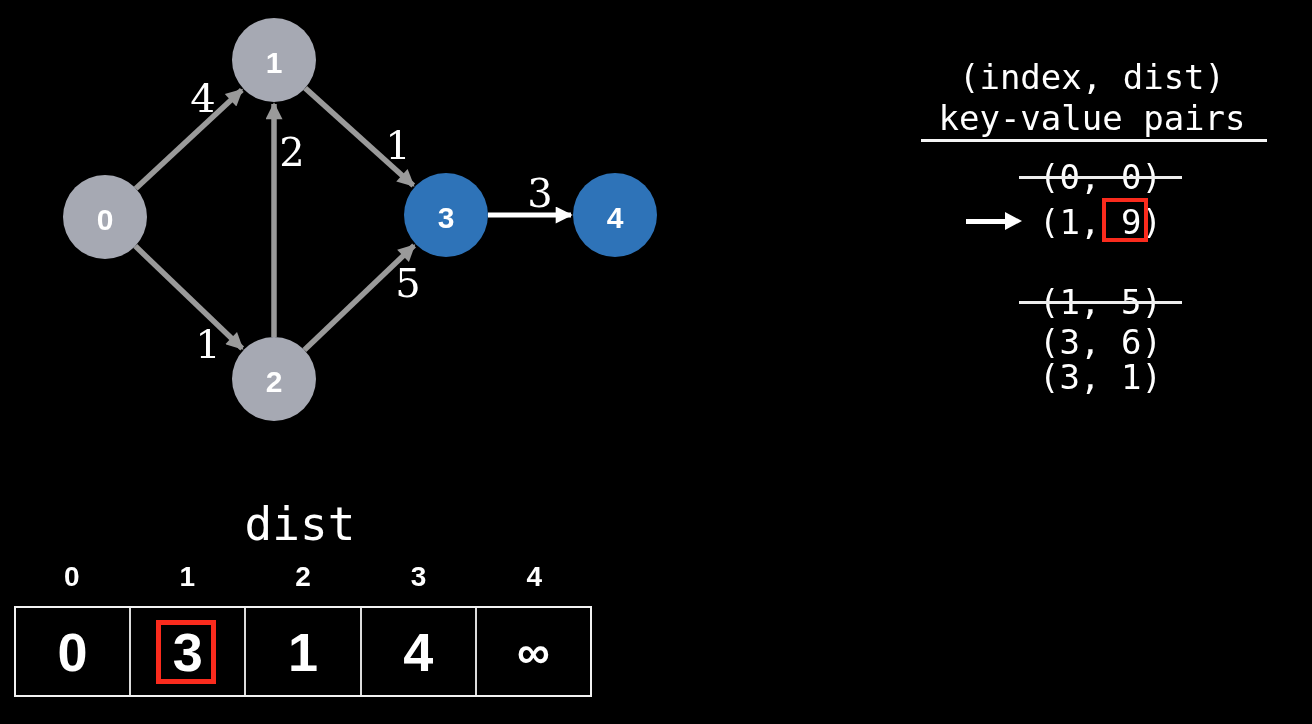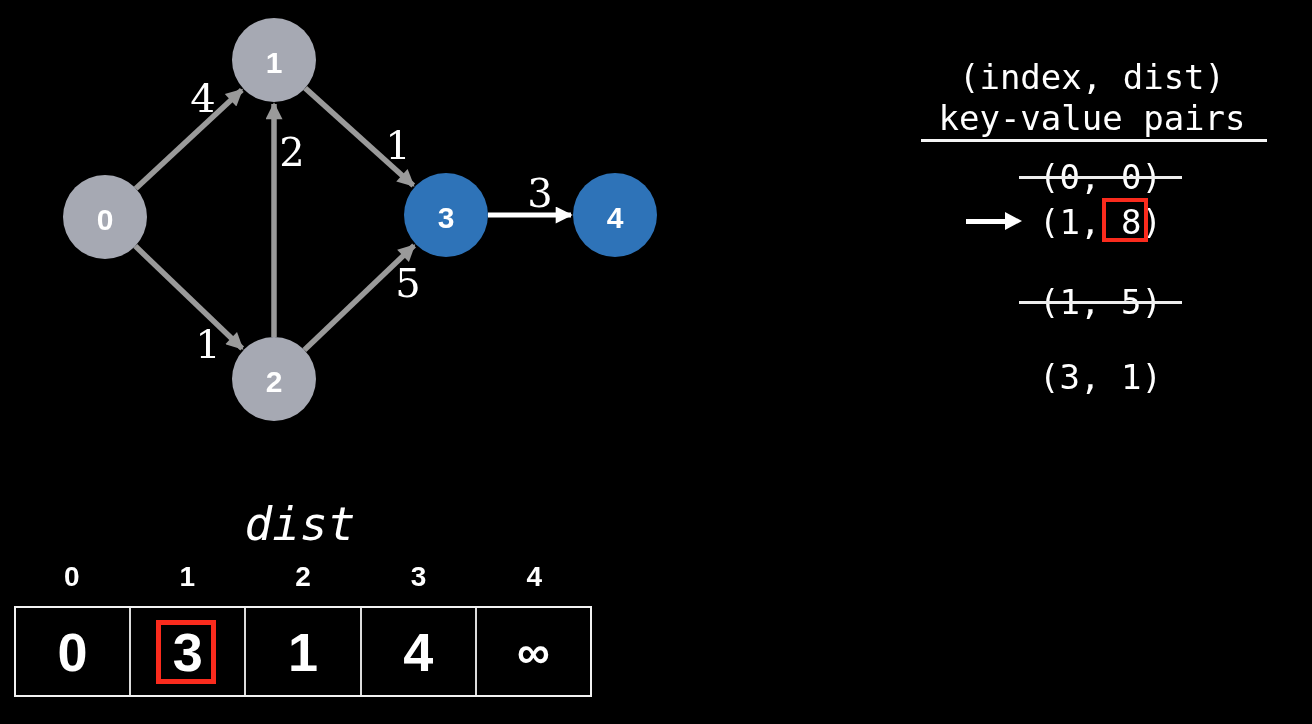--- a/index.html
+++ b/index.html
@@ -46,21 +46,21 @@
     content:""; position:absolute; left:39px; top:-7px; width:0; height:0;
     border-left:17px solid #ffffff;
     border-top:9.5px solid transparent; border-bottom:9.5px solid transparent;
   }
   .pq-redbox {
     left:1102px; top:198px; width:46px; height:44px;
     border:4px solid #fa2b1d; box-sizing:border-box;
   }
 
   
-  .dist-label { left:200px; top:497px; width:200px; text-align:center; font-size:46px; color:#ffffff;font-style:italic; }
+  .dist-label { left:200px; top:497px; width:200px; text-align:center; font-size:46px; color:#ffffff; }
   .dist-indices { left:14px; top:561px; width:578px; display:flex; }
   .dist-index {
     flex:1; text-align:center; color:#ffffff;
     font-family:"Liberation Sans","DejaVu Sans",sans-serif; font-weight:bold; font-size:28px;
   }
   .dist-table {
     left:14px; top:606px; width:578px; height:91px;
     border:2px solid #f2f2f2; box-sizing:border-box; display:flex;
   }
   .dist-cell {
@@ -126,22 +126,23 @@
       <circle cx="615" cy="215" r="42" fill="#2e73b8"></circle>
       <text class="node-label" x="615" y="217" text-anchor="middle" dominant-baseline="central">4</text>
     </g>
   </svg>
 
   <div class="abs pq-header-2">key-value pairs</div>
   <div class="abs pq-header-1">(index, dist)</div>
   <div class="abs pq-underline"></div>
 
   <div class="abs pq-row struck" style="top:157px">(0, 0)</div>
-  <div class="abs pq-row" style="top:202px">(1, 8)</div>
+  <div class="abs pq-row" style="top:202px">(1, 9)</div>
   <div class="abs pq-row struck" style="top:282px">(1, 5)</div>
+  <div class="abs pq-row" style="top:322px">(3, 6)</div>
   <div class="abs pq-row" style="top:357px">(3, 1)</div>
 
   <div class="abs pq-arrow"></div>
   <div class="abs pq-redbox"></div>
 
   <div class="abs dist-label">dist</div>
 
   <div class="abs dist-indices">
     <div class="dist-index">0</div>
     <div class="dist-index">1</div>

